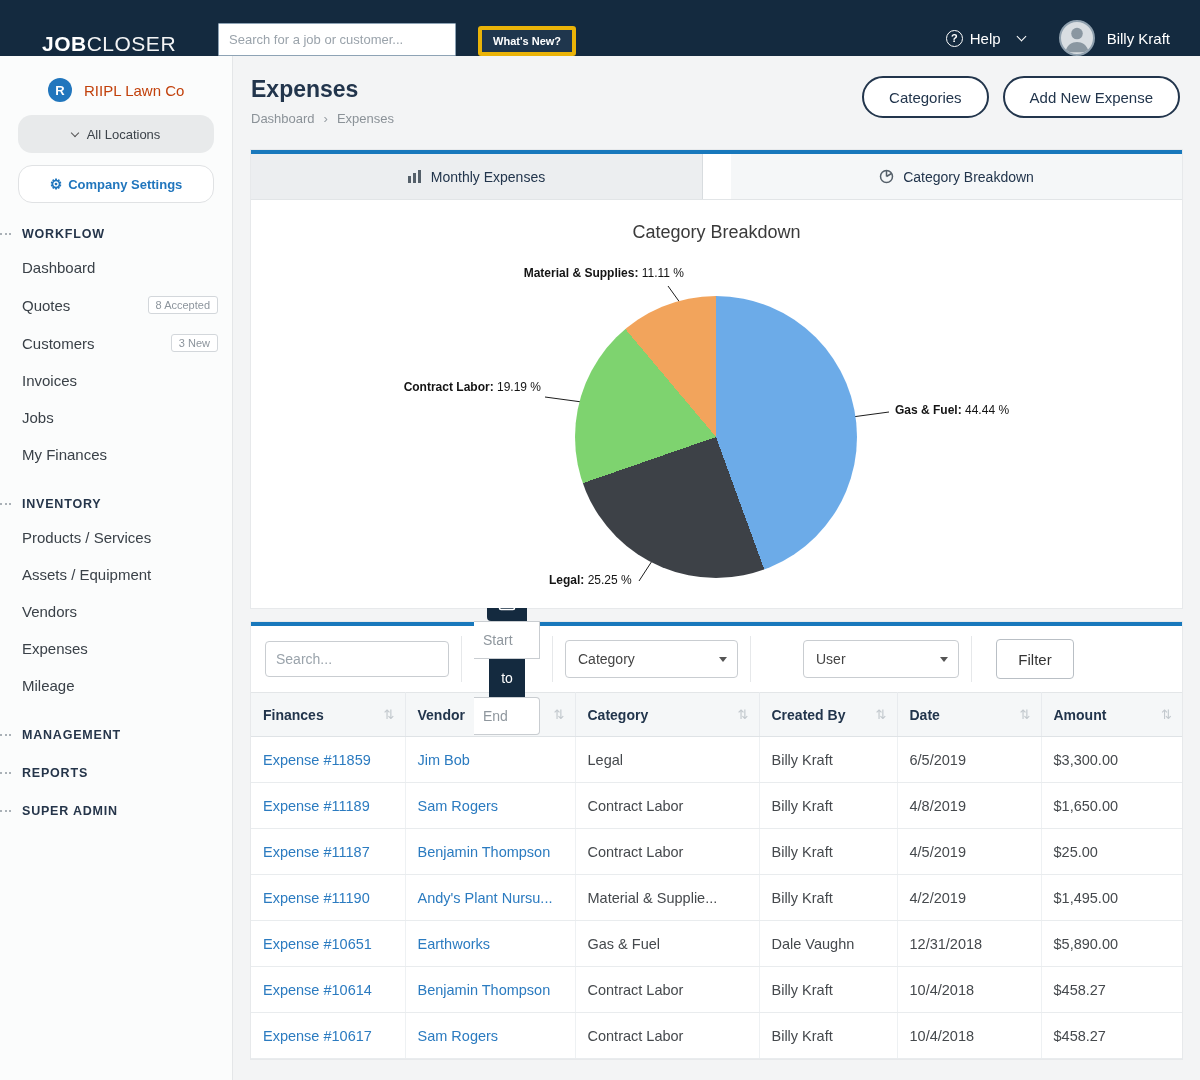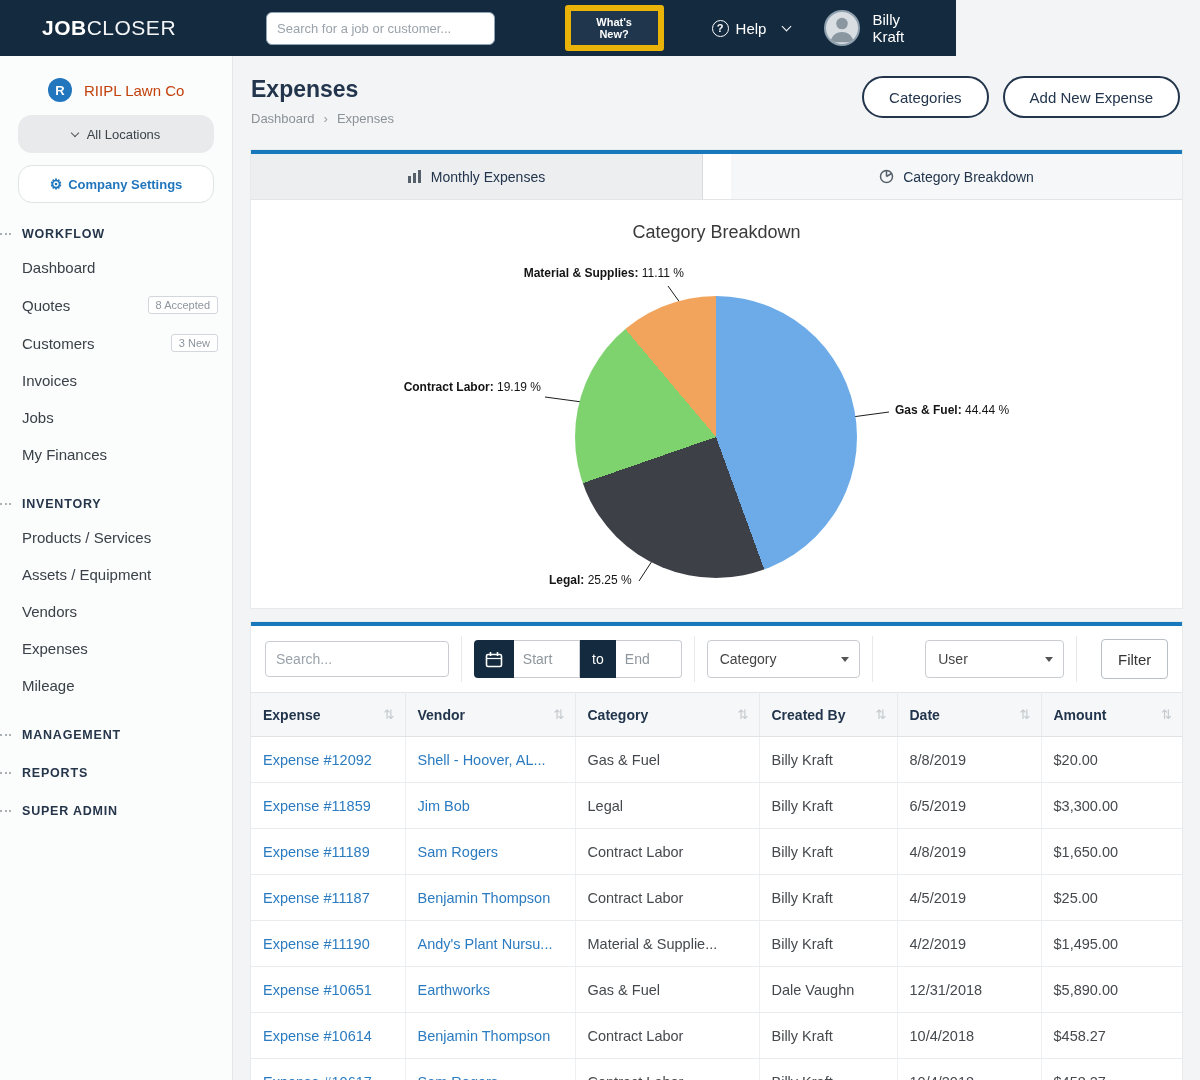--- a/index.html
+++ b/index.html
@@ -1,27 +1,27 @@
 <!DOCTYPE html>
 <html><head>
 <meta charset="utf-8">
 <style>
   *{margin:0;padding:0;box-sizing:border-box;}
   html,body{width:1200px;height:1080px;overflow:hidden;}
   body{font-family:"Liberation Sans",sans-serif;background:#f3f4f5;position:relative;}
   a{text-decoration:none;}
 
   
-  .navbar{position:absolute;top:0;left:0;width:956px;height:56px;background:#142a3f;display:flex;align-items:center;z-index:20;gap:48px;}
+  .navbar{position:absolute;top:0;left:0;width:1200px;height:56px;background:#142a3f;display:flex;align-items:flex-end;z-index:20;}
   .logo{margin-left:42px;font-size:21px;color:#fff;letter-spacing:.5px;white-space:nowrap;cursor:pointer;}
   .logo .lb{font-weight:800;}
   .logo .ll{font-weight:300;opacity:.95;}
-  .nav-search{margin-left:42px;width:238px;height:33px;background:#fff;border:1px solid #8ea3b5;border-radius:6px;padding:0 10px;font-size:13px;color:#333;outline:none;}
+  .nav-search{margin-left:42px;width:238px;height:33px;background:#fff;border:1px solid #8ea3b5;border-radius:1px;padding:0 10px;font-size:13px;color:#333;outline:none;}
   .nav-search::placeholder{color:#9aa3ab;}
-  .whats-new{margin-left:22px;background:#1f364d;border:6px solid #eab308;color:#fff;font-size:11px;font-weight:bold;padding:5px 11px;border-radius:3px;cursor:pointer;}
+  .whats-new{margin-left:22px;background:#1f364d;border:4px solid #eab308;color:#fff;font-size:11px;font-weight:bold;padding:5px 11px;border-radius:3px;cursor:pointer;}
   .nav-right{margin-left:auto;display:flex;align-items:center;margin-right:30px;color:#fff;}
   .help{display:flex;align-items:center;font-size:15px;gap:7px;cursor:pointer;}
   .qmark{width:17px;height:17px;border:1.5px solid #fff;border-radius:50%;font-size:11px;display:flex;align-items:center;justify-content:center;font-weight:bold;}
   .chev{width:7px;height:7px;border-right:1.5px solid #fff;border-bottom:1.5px solid #fff;transform:rotate(45deg);margin-left:10px;margin-top:-3px;}
   .avatar{width:36px;height:36px;border-radius:50%;background:#d9dee2;border:2px solid #8fa0ae;margin:0 12px 0 34px;overflow:hidden;flex:none;}
   .username{font-size:15px;cursor:pointer;}
 
   
   .sidebar{position:absolute;top:56px;left:0;width:233px;height:1024px;background:#fbfcfc;border-right:1px solid #e4e6e8;overflow:hidden;z-index:10;}
   .company-row{display:flex;align-items:center;margin:22px 0 0 48px;}
@@ -63,21 +63,21 @@
   .l1{left:298px;top:373px;}
   .l2{left:109px;top:180px;width:181px;text-align:right;}
   .l3{left:183px;top:66px;width:250px;text-align:right;}
   .leader-lines{position:absolute;left:0;top:0;width:929px;height:408px;pointer-events:none;}
 
   .card2{margin:14px 18px 0;background:#fff;border-top:4px solid #1878bc;box-shadow:0 0 0 1px #e7e9eb;}
   .filterbar{display:flex;align-items:center;height:66px;padding:0 14px;}
   .f-search{width:184px;height:36px;border:1px solid #c9cdd1;border-radius:4px;padding:0 10px;font-size:14px;color:#333;outline:none;}
   .f-search::placeholder{color:#9aa3ab;}
   .f-sep{width:1px;height:46px;background:#e6e8ea;margin:0 12px;}
-  .date-group{display:flex;align-items:center;}
+  .date-group{display:flex;align-items:center;flex-direction:column;}
   .cal-btn{width:40px;height:38px;background:#142a3f;border:none;border-radius:4px 0 0 4px;display:flex;align-items:center;justify-content:center;cursor:pointer;}
   .f-date{width:66px;height:38px;border:1px solid #c9cdd1;border-left:none;padding:0 9px;font-size:14px;outline:none;}
   .f-date::placeholder{color:#8f979e;}
   .to-box{width:36px;height:38px;background:#142a3f;color:#fff;font-size:14px;display:flex;align-items:center;justify-content:center;}
   .f-end{border-left:none;border-radius:0 4px 4px 0;}
   .f-select{position:relative;height:38px;border:1px solid #c9cdd1;border-radius:4px;display:flex;align-items:center;padding:0 28px 0 12px;font-size:14px;color:#444;background:#fff;cursor:pointer;}
   .f-select::after{content:"";position:absolute;right:10px;top:16px;border-left:4px solid transparent;border-right:4px solid transparent;border-top:5px solid #555;}
   .f-cat{width:173px;} .f-user{width:156px;margin-left:40px;}
   .filter-btn{width:78px;height:40px;background:#fff;border:1px solid #b9bfc5;border-radius:4px;font-size:15px;color:#333;cursor:pointer;font-family:inherit;margin-left:12px;}
 
@@ -258,21 +258,21 @@
           <col style="width:170px">
           <col style="width:184px">
         <col style="width:138px">
           <col style="width:144px">
           <col style="width:141px">
       </colgroup>
       <thead>
           <tr>
             <th>
               <div class="th-inner">
-                <span style="font-weight: bold;">Expense</span>
+                <span style="font-weight: bold;">Finances</span>
                 <span class="sort">⇅</span>
               </div>
             </th>
             <th>
               <div class="th-inner">
                 <span style="font-weight: bold;">Vendor</span>
                 <span class="sort">⇅</span>
               </div>
             </th>
             <th>
@@ -295,28 +295,20 @@
             </th>
             <th>
               <div class="th-inner">
                 <span style="font-weight: bold;">Amount</span>
                 <span class="sort">⇅</span>
               </div>
             </th>
           </tr>
         </thead>
       <tbody>
-          <tr>
-            <td><a href="#">Expense #12092</a></td>
-            <td><a href="#">Shell - Hoover, AL...</a></td>
-            <td>Gas &amp; Fuel</td>
-            <td>Billy Kraft</td>
-            <td>8/8/2019</td>
-            <td>$20.00</td>
-          </tr>
           <tr>
             <td><a href="#">Expense #11859</a></td>
             <td><a href="#">Jim Bob</a></td>
             <td>Legal</td>
             <td>Billy Kraft</td>
             <td>6/5/2019</td>
             <td>$3,300.00</td>
           </tr>
           <tr>
             <td><a href="#">Expense #11189</a></td>

